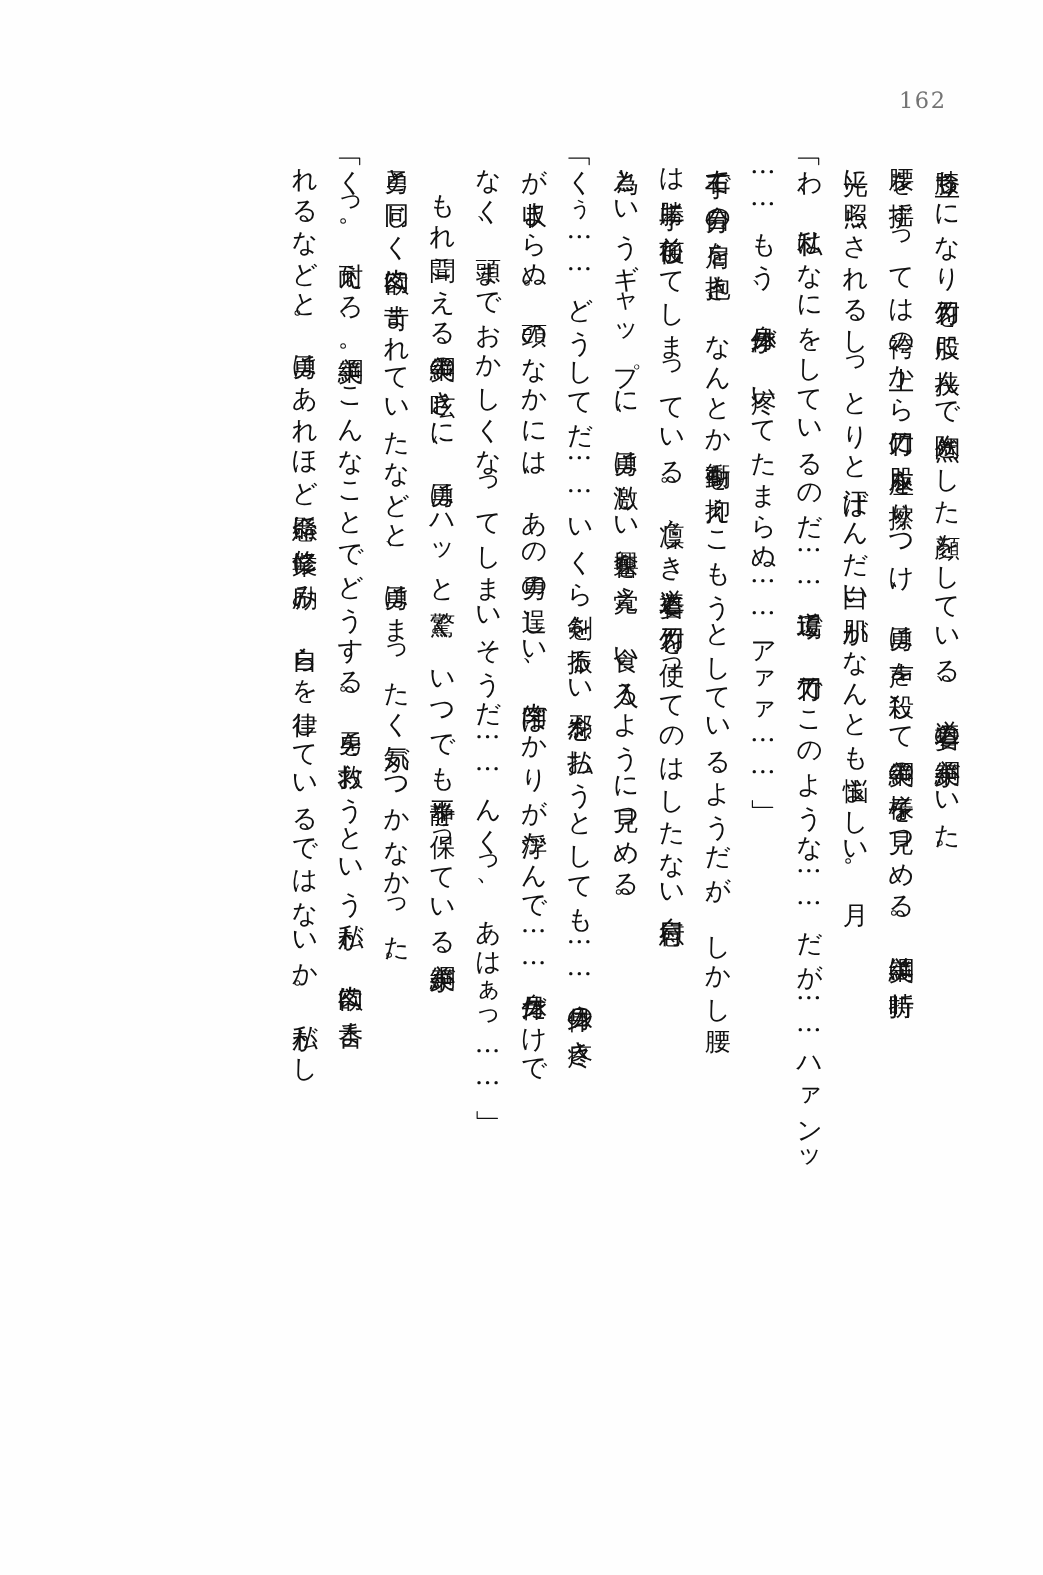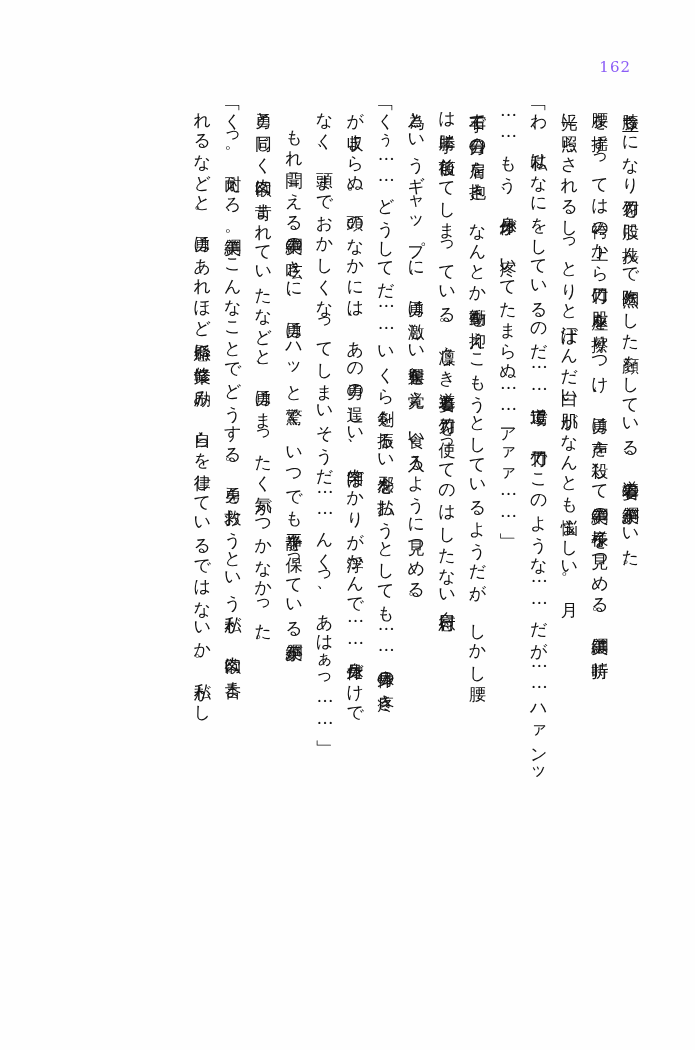--- a/index.html
+++ b/index.html
@@ -19,21 +19,21 @@
     position: absolute;
     inset: 0;
     background: #fefefe;
   }
   .page-number {
     position: absolute;
     top: 58px;
     right: 64px;
     font-size: 15px;
     letter-spacing: 1px;
-    color: #8b5cf6;
+    color: #737373;
     font-family: "DejaVu Serif", "Liberation Serif", serif;
   }
   .text-block {
     position: absolute;
     top: 100px;
     left: 56px;
     right: 56px;
     height: 860px;
     display: flex;
     flex-direction: row-reverse;

